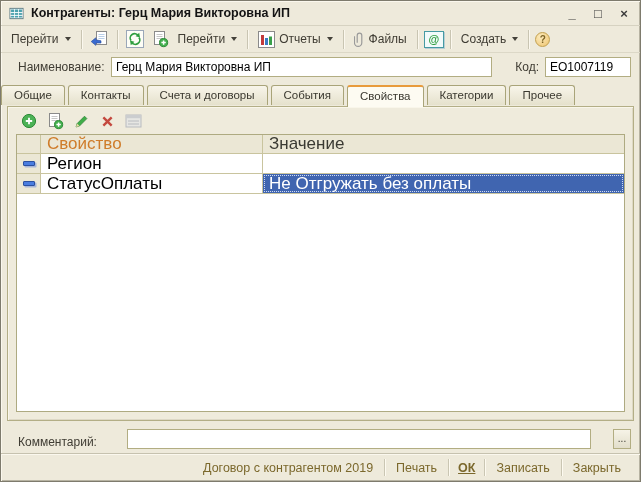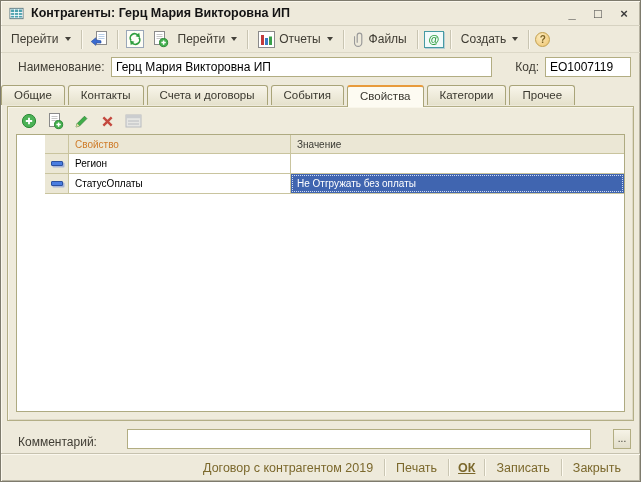--- a/index.html
+++ b/index.html
@@ -42,21 +42,21 @@
   
   .tabs { flex:0 0 21px; display:flex; align-items:flex-start; padding-left:0; position:relative; z-index:2; margin-bottom:-1px; }
   .tab { padding:3px 12px 3px; background:linear-gradient(#f8f5ea,#e5e1cc); border:1px solid #a9a479; border-bottom:none; border-radius:3px 3px 0 0; margin-right:3px; font-size:11.5px; color:#3a382f; line-height:13px; white-space:nowrap; }
   .tab.active { background:#fdfbf2; border-top:2px solid #e89b3c; padding-top:3px; padding-bottom:4px; position:relative; }
 
   
   .tabpanel { flex:1 1 auto; margin:0 6px; border:1px solid #b3ae86; background:#efebdc; box-shadow: inset 1px 1px 0 #f9f6ea, inset -1px -1px 0 #ddd8c5; padding:3px 8px 8px; display:flex; flex-direction:column; min-height:0; }
   .tbl-toolbar { flex:0 0 22px; display:flex; align-items:center; gap:8px; padding:2px 2px 4px 4px; }
   .tbl-tool { display:inline-flex; align-items:center; justify-content:center; width:18px; height:18px; }
 
-  .tablebox { flex:1 1 auto; background:#fff; border:1px solid #aeaa81; font-size:10px; overflow:hidden;padding-left:28px; }
+  .tablebox { flex:1 1 auto; background:#fff; border:1px solid #aeaa81; font-size:17px; overflow:hidden; }
   .thead, .trow { display:grid; grid-template-columns:24px 222px 1fr; }
   .thead { height:19px; background:#ebe7d5; border-bottom:1px solid #c9c49e; }
   .th { display:flex; align-items:center; padding:0 6px; border-right:1px solid #c9c49e; color:#3a3a33; overflow:hidden; }
   .th.prop { color:#cf7c2a; }
   .th:last-child { border-right:none; }
   .trow { height:20px; border-bottom:1px solid #c9c49e; }
   .td { display:flex; align-items:center; padding:0 6px; border-right:1px solid #c9c49e; color:#000; overflow:hidden; white-space:nowrap; }
   .td:last-child { border-right:none; }
   .td.iconcell { background:#ebe7d5; justify-content:center; padding:0; }
   .td.value-selected { background:#4065b0; color:#fff; outline:1px dotted #cfdaf3; outline-offset:-2px; }

